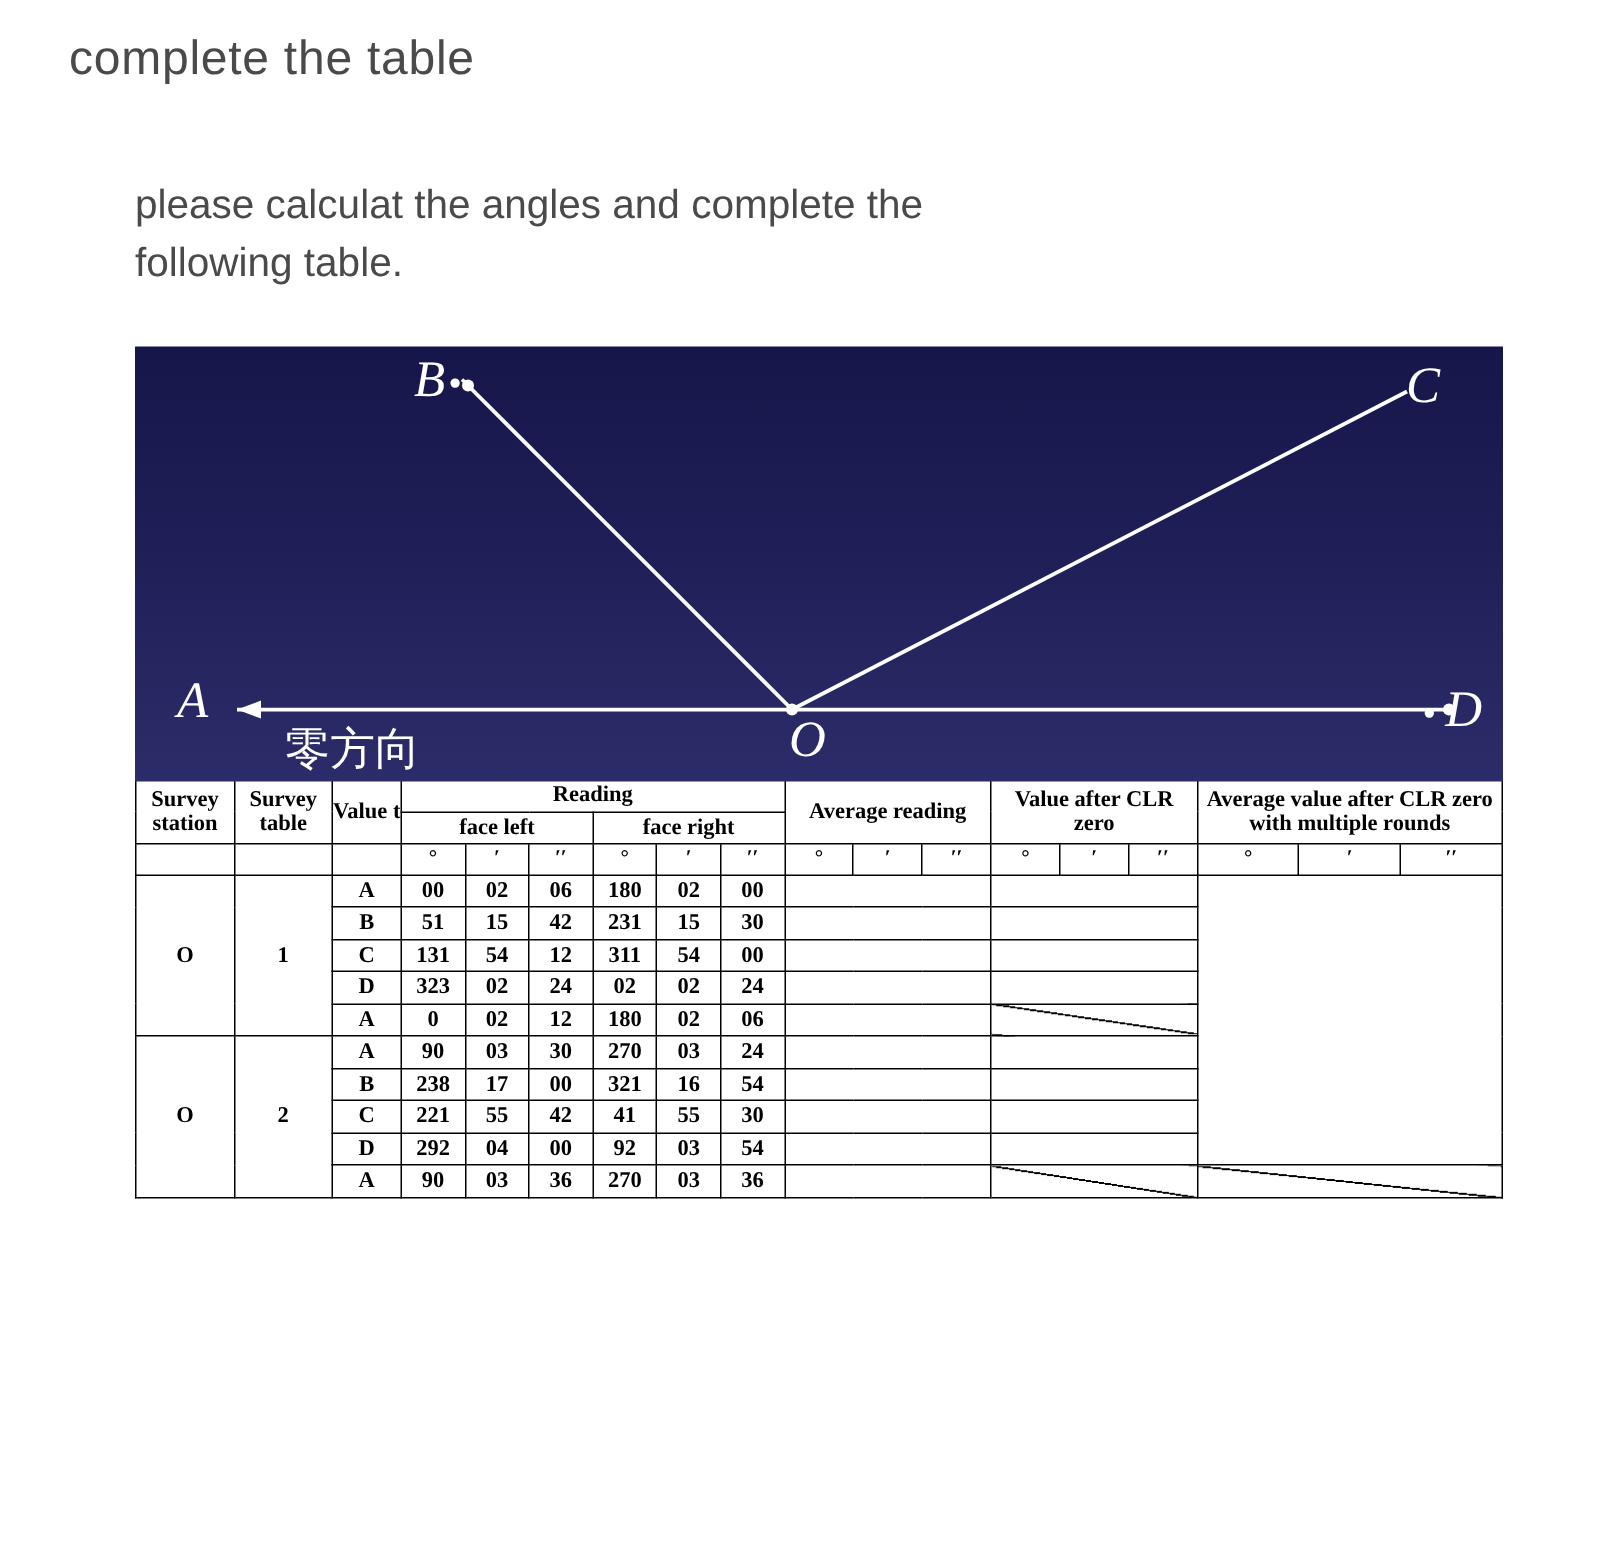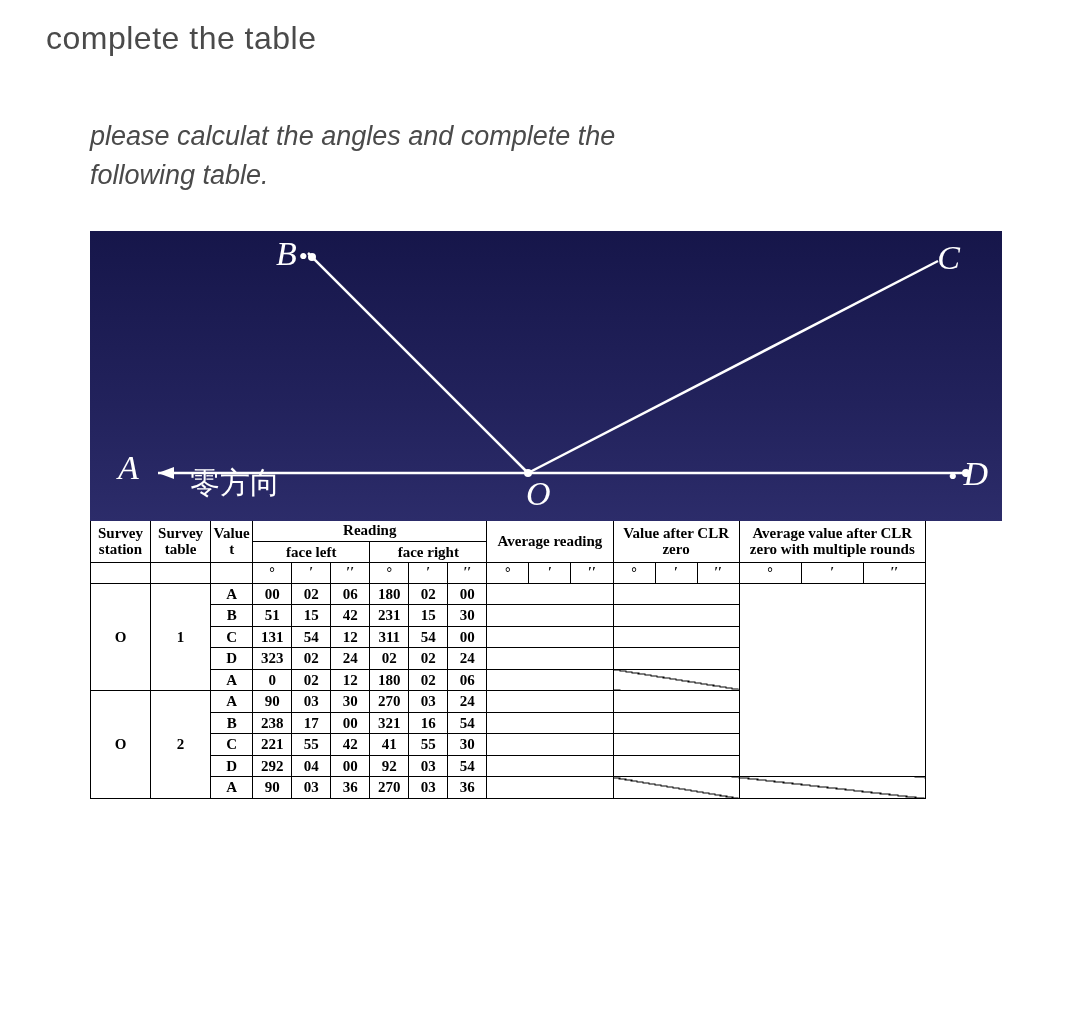--- a/index.html
+++ b/index.html
@@ -21,21 +21,20 @@
     color: #4a4a4a;
     margin: 0 0 60px 0;
     letter-spacing: 0.5px;
   }
   .instructions {
     font-size: 27px;
     font-weight: 400;
     color: #4a4a4a;
     line-height: 1.45;
     margin: 0 0 36px 44px;
-    font-style: italic;
   }
   .figure {
     margin: 0 0 0 44px;
     width: 912px;
     box-sizing: border-box;
   }
   .diagram {
     position: relative;
     width: 912px;
     height: 290px;
@@ -56,29 +55,29 @@
     font-weight: 400;
   }
   #lblA { left: 28px; top: 218px; }
   #lblB { left: 186px; top: 4px; }
   #lblC { right: 42px; top: 8px; font-style: italic; }
   #lblD { right: 14px; top: 224px; }
   #lblO { left: 436px; top: 244px; font-style: italic; }
   .zero-dir {
     position: absolute;
     left: 100px;
-    top: 232px;
+    top: 248px;
     color: #fff;
     font-size: 30px;
     font-family: "SimSun", "Songti SC", serif;
   }
   
   .table-wrap {
     margin: -2px 16px 0 44px;
-    width: 836px;
+    width: 912px;
   }
   table.survey {
     border-collapse: collapse;
     width: 100%;
     table-layout: fixed;
     font-family: "Times New Roman", Times, serif;
     font-size: 15px;
     color: #000;
   }
   table.survey th, table.survey td {

